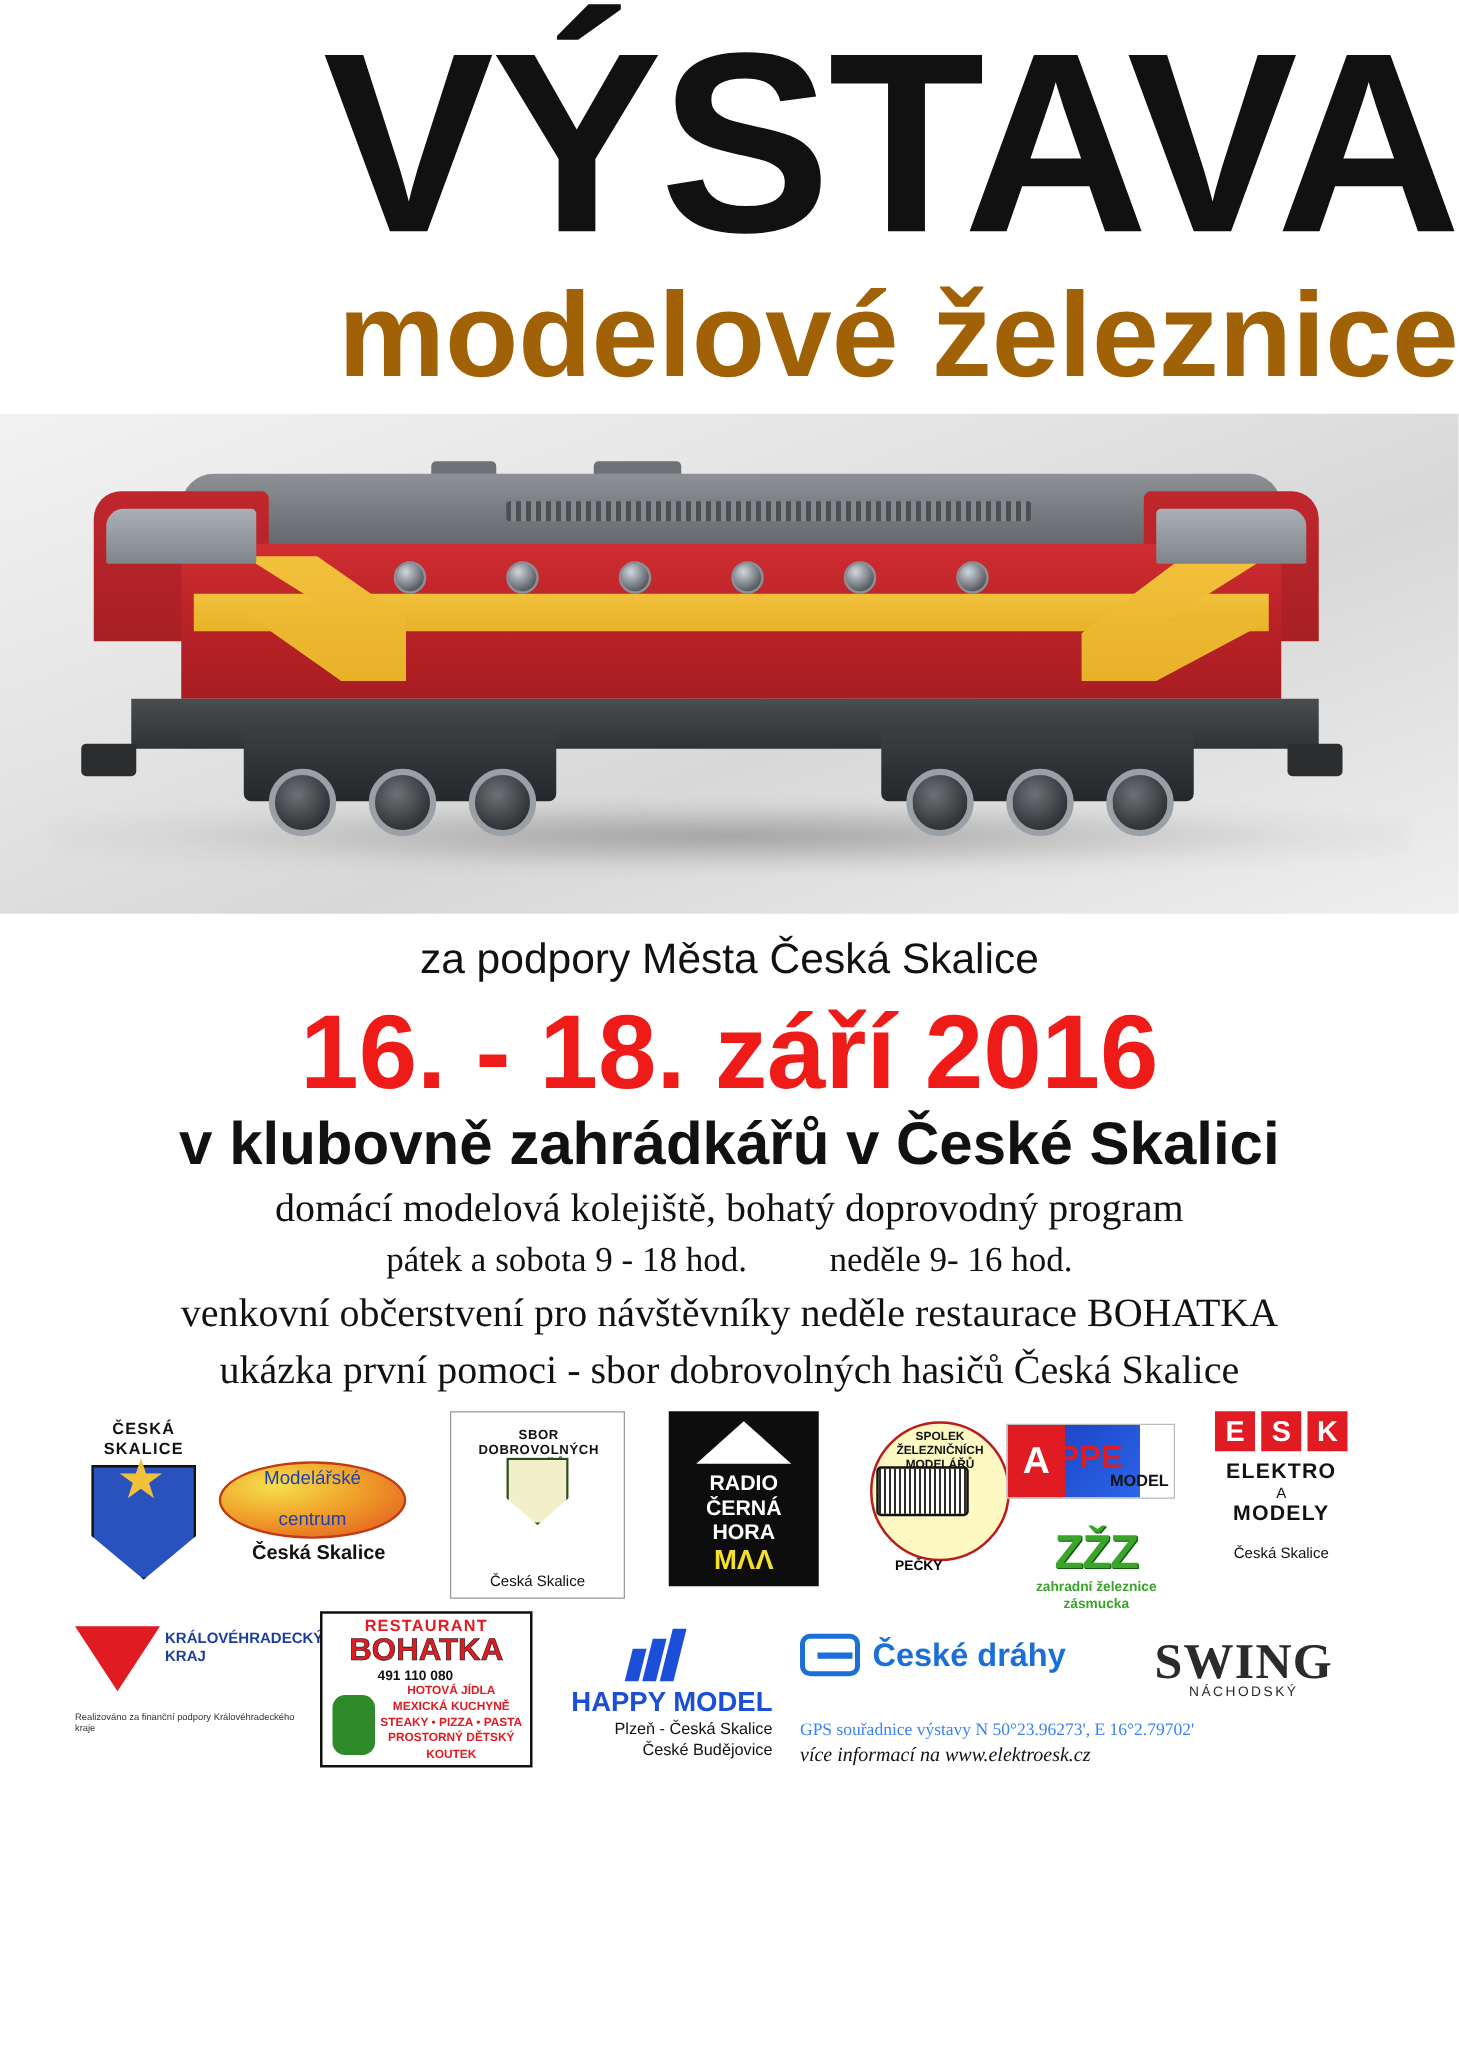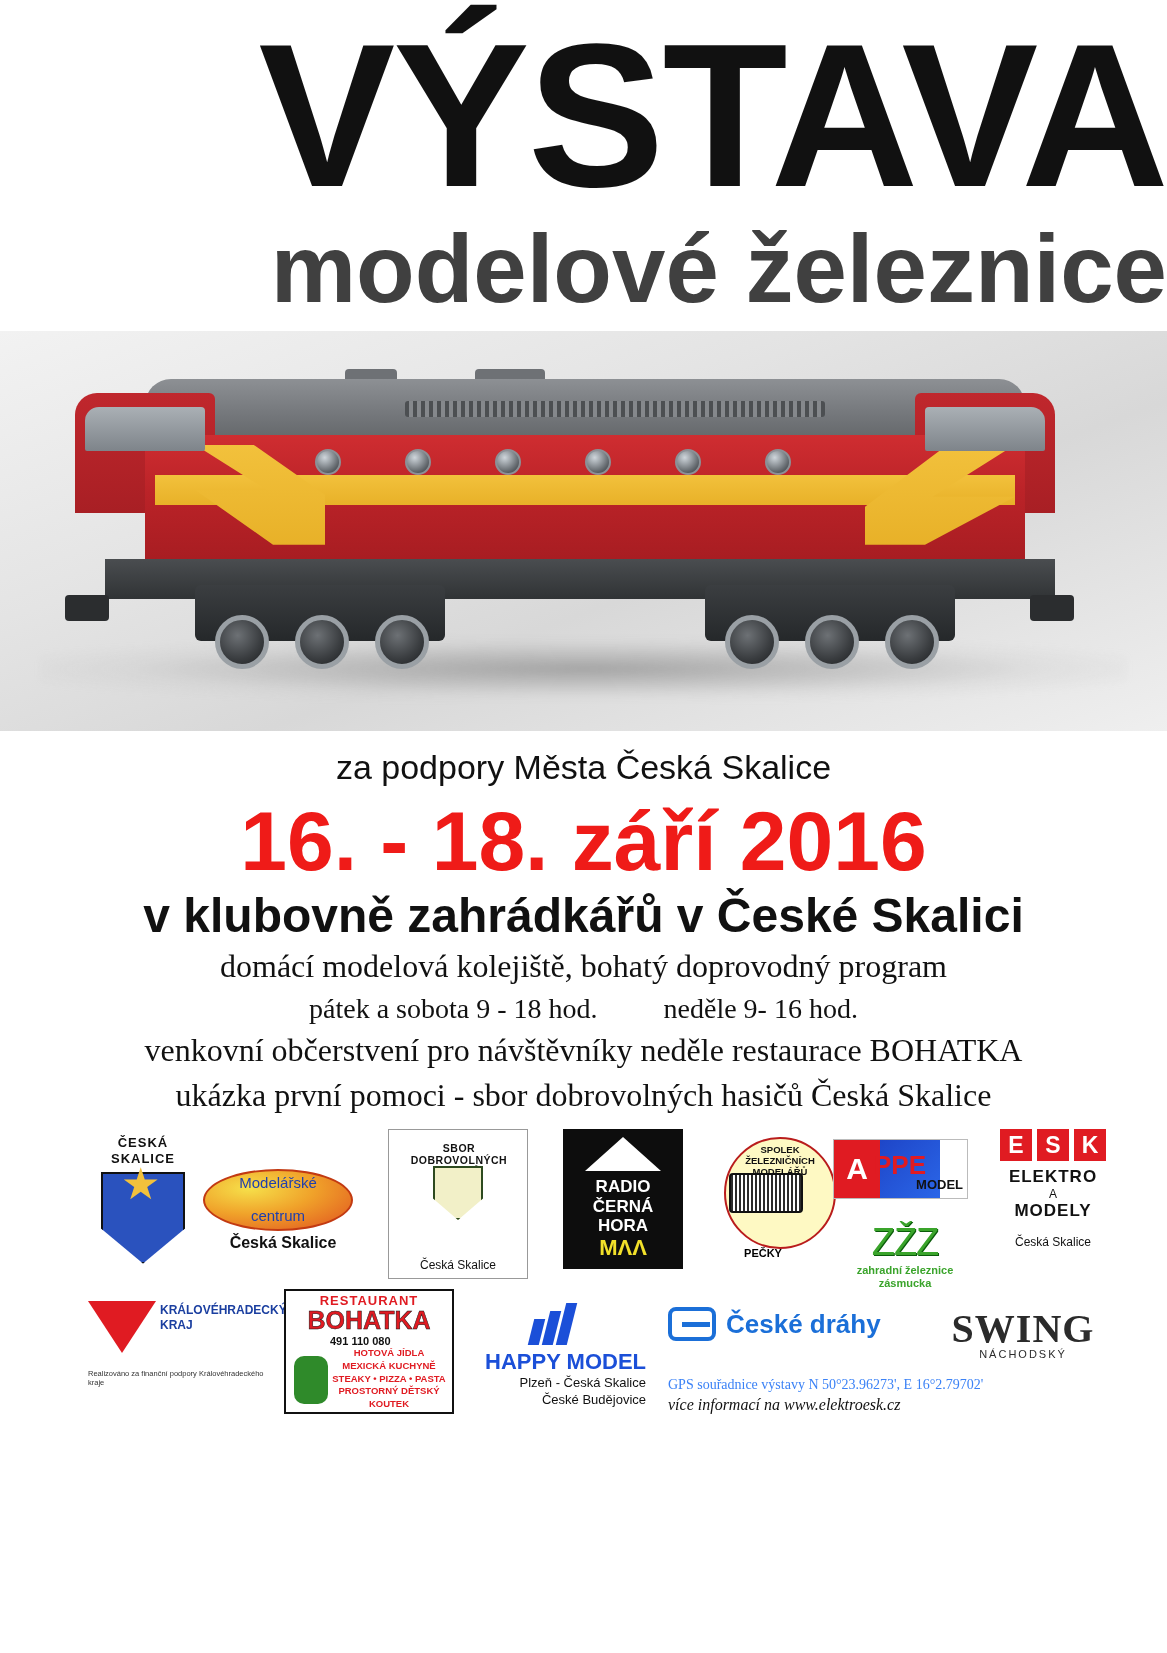--- a/index.html
+++ b/index.html
@@ -35,21 +35,21 @@
     letter-spacing: -2px;
     color: #111111;
     margin: 0;
     white-space: nowrap;
   }
   .headline-sub {
     font-family: "Liberation Sans", sans-serif;
     font-weight: bold;
     font-size: 96px;
     line-height: 1.0;
-    color: #404040;
+    color: #a16207;
     margin: 8px 0 12px 0;
     white-space: nowrap;
   }
 
   
   .photo {
     position: relative;
     margin: 14px 0 0 0;
     width: 1167px;
     height: 400px;
@@ -257,21 +257,20 @@
   }
   .hours .gap { display: inline-block; width: 52px; }
 
   
   .sponsors {
     position: relative;
     margin-top: 14px;
     height: 300px;
     padding: 0 24px;
     box-sizing: border-box;
-    margin-left: 28px;
   }
   .logo { position: absolute; box-sizing: border-box; }
 
   
   .l-crest { left: 60px; top: 6px; width: 110px; text-align: center; }
   .l-crest .t { font-size: 13px; font-weight: bold; letter-spacing: 1px; line-height: 1.25; color:#111; }
   .l-crest .shieldbox { position: relative; width: 84px; height: 92px; margin: 4px auto 0; }
   .l-crest .shield {
     width: 84px; height: 92px;
     background: #2a52be;
@@ -345,21 +344,21 @@
   .l-esk { left: 960px; top: 0px; width: 130px; height: 140px; text-align:center; }
   .l-esk .row { display:flex; justify-content:center; gap: 5px; }
   .l-esk .sq { width: 32px; height: 32px; background:#e01b22; color:#fff; font-weight:bold; font-size: 23px; line-height: 32px; }
   .l-esk .e1 { font-size: 17px; font-weight: bold; color:#111; margin-top: 6px; letter-spacing: 1px; }
   .l-esk .a { font-size: 12px; color:#111; }
   .l-esk .m { font-size: 17px; font-weight: bold; color:#111; letter-spacing: 1px; }
   .l-esk .cs { font-size: 12px; color:#111; margin-top: 14px; }
 
   
   .l-zzz { left: 812px; top: 92px; width: 130px; text-align:center; }
-  .l-zzz .big { font-size: 38px; font-weight: normal; color: #3aa42b; letter-spacing: -1px; text-shadow: 1px 1px 0 #0a5c0a; }
+  .l-zzz .big { font-size: 38px; font-weight: bold; color: #3aa42b; letter-spacing: -1px; text-shadow: 1px 1px 0 #0a5c0a; }
   .l-zzz .sm { font-size: 11px; font-weight: bold; color: #3aa42b; line-height: 1.2; }
 
   
   .l-khk { left: 60px; top: 168px; width: 185px; }
   .l-khk .arrow {
     position: absolute; left: 0; top: 4px;
     width: 0; height: 0;
     border-left: 34px solid transparent; border-right: 34px solid transparent;
     border-top: 52px solid #e01b22;
   }

